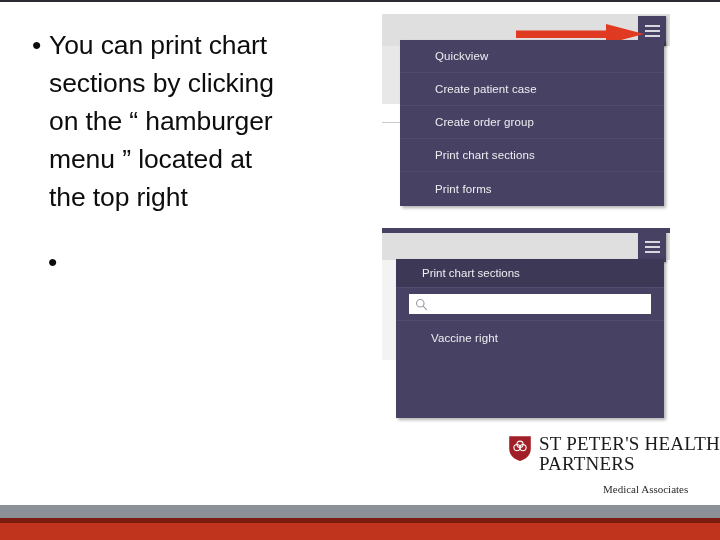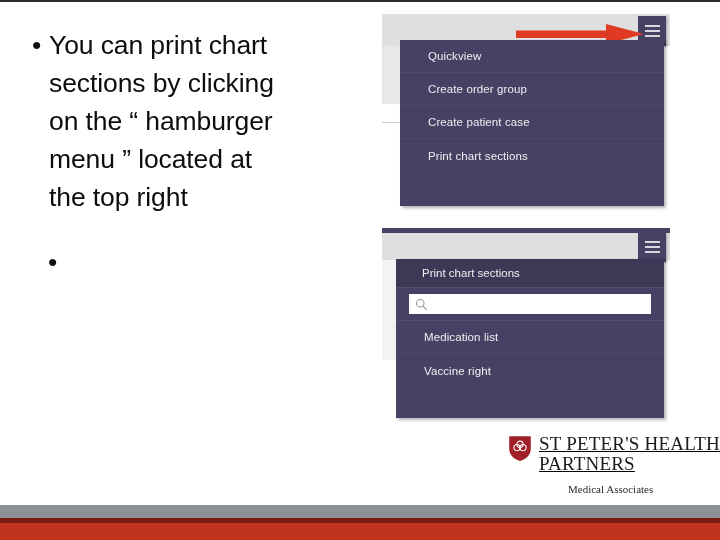--- a/index.html
+++ b/index.html
@@ -135,21 +135,21 @@
   .shot1 .menu-panel {
     left: 18px;
     top: 26px;
     width: 264px;
     height: 166px;
   }
   .menu-item {
     height: 33px;
     display: flex;
     align-items: center;
-    padding-left: 28px;
+    padding-left: 35px;
     color: #eeeef2;
     font-size: 11.5px;
     letter-spacing: 0.1px;
     border-bottom: 1px solid #504b6d;
     box-sizing: border-box;
   }
   .menu-item:last-child { border-bottom: none; }
 
   
   .shot2 {
@@ -244,21 +244,20 @@
   }
   .logo-shield {
     flex: 0 0 auto;
     width: 24px;
     height: 27px;
     margin-top: 1px;
   }
   .logo-words {
     flex: 1 1 auto;
     padding-left: 7px;
-    text-decoration: underline;
   }
   .logo-line1, .logo-line2 {
     font-family: "Liberation Serif", serif;
     color: #1b1b1b;
     font-size: 19px;
     line-height: 19px;
     letter-spacing: 0.2px;
     white-space: nowrap;
   }
   .logo-line2 { margin-top: 1px; }
@@ -336,23 +335,24 @@
 
     <svg class="arrow" viewBox="0 0 128 22">
       <g>
         <rect x="0" y="7.5" width="96" height="7.5" fill="#e03a22"></rect>
         <polygon points="90,1 128,11 90,21" fill="#e03a22"></polygon>
       </g>
     </svg>
 
     <div class="menu-panel">
       <div class="menu-item">Quickview</div>
+      <div class="menu-item">Create patient case</div>
       <div class="menu-item">Create order group</div>
-      <div class="menu-item">Create patient case</div>
       <div class="menu-item">Print chart sections</div>
+      <div class="menu-item">Print forms</div>
     </div>
 
   </div>
 
   <div class="shot shot2">
 
     <div class="navy-strip"></div>
     <div class="app-toolbar"></div>
     <div class="app-body-left"></div>
 
@@ -369,40 +369,39 @@
       <div class="search-row">
         <div class="search-box">
           <svg class="mag" viewBox="0 0 16 16">
             <circle cx="6.5" cy="6.5" r="4.6" fill="none" stroke="#9a9aa6" stroke-width="1.4"></circle>
             <line x1="10" y1="10" x2="14.2" y2="14.2" stroke="#9a9aa6" stroke-width="1.4" stroke-linecap="round"></line>
           </svg>
           <input type="text" placeholder="" style="">
         </div>
       </div>
 
-      <div class="menu-item">Medication list</div>
       <div class="menu-item">Vaccine right</div>
 
     </div>
 
   </div>
 
   <div class="logo">
 
     <svg class="logo-shield" viewBox="0 0 24 27">
       <path d="M1.2 1.2 H22.8 V13.5 C22.8 20.5 17.6 24.4 12 26 C6.4 24.4 1.2 20.5 1.2 13.5 Z" fill="#a01f28"></path>
       <circle cx="12" cy="9.2" r="3.1" fill="none" stroke="#ffffff" stroke-width="1.1"></circle>
       <circle cx="9.0" cy="12.6" r="3.1" fill="none" stroke="#ffffff" stroke-width="1.1"></circle>
       <circle cx="15.0" cy="12.6" r="3.1" fill="none" stroke="#ffffff" stroke-width="1.1"></circle>
     </svg>
 
     <div class="logo-words">
       <div class="logo-line1">ST PETER'S HEALTH</div>
       <div class="logo-line2">PARTNERS</div>
     </div>
   </div>
-  <div class="logo-sub" style="position:absolute; left:532px; top:479px;margin-left:36px;">Medical Associates</div>
+  <div class="logo-sub" style="position:absolute; left:567px; top:479px;margin-left:36px;">Medical Associates</div>
 
   <div class="band-gray"></div>
   <div class="band-shadow"></div>
   <div class="band-red"></div>
 
 </div>
 
 </body></html>

